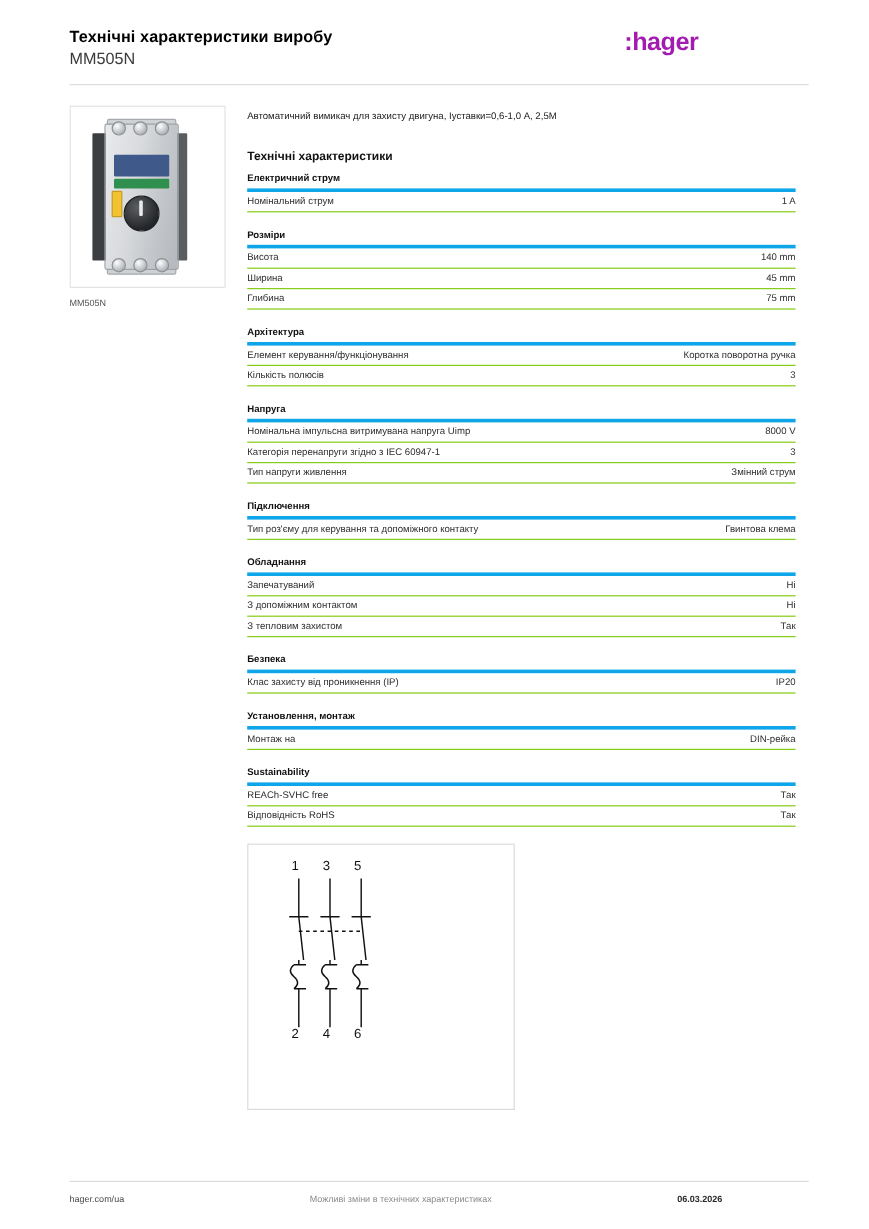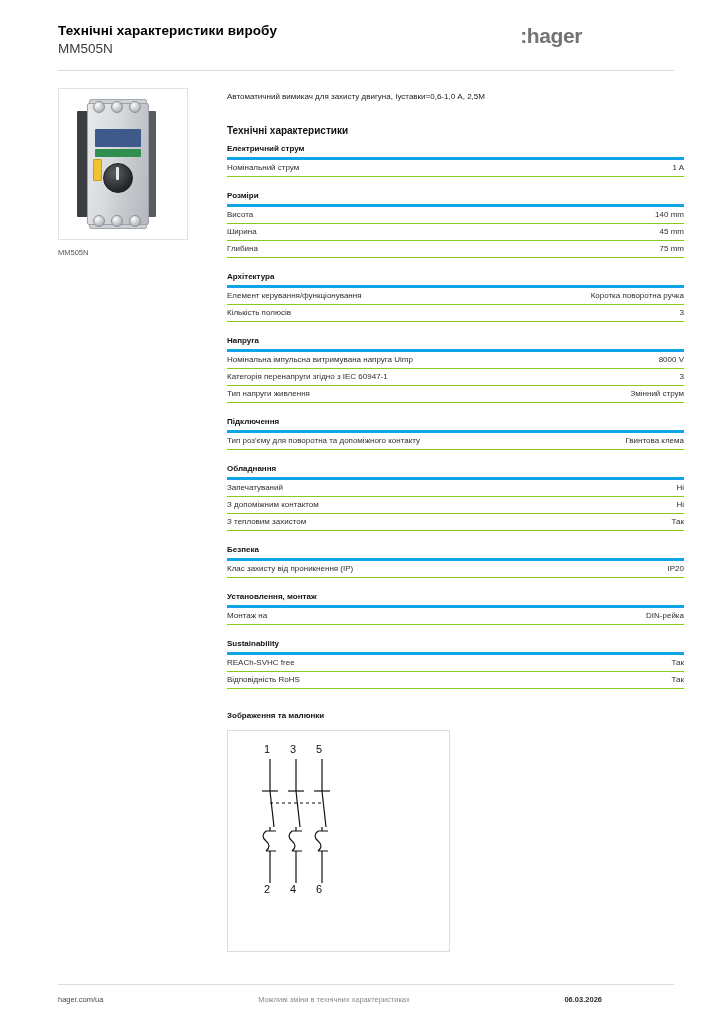--- a/index.html
+++ b/index.html
@@ -36,21 +36,21 @@
   }
   .doc-subtitle {
     font-size: 13.5px;
     font-weight: normal;
     color: #3a3a3a;
     margin-top: 1px;
   }
   .brand {
     font-size: 21px;
     font-weight: bold;
-    color: #737373;
+    color: #a21caf;
     letter-spacing: -0.4px;
     margin-top: 2px;
   }
   .header-rule {
     position: absolute;
     left: 58px; top: 70px;
     width: 616px;
     height: 1px;
     background: #dcdcdc;
   }
@@ -127,21 +127,21 @@
     background: #e9e9e9; border-radius: 1px;
   }
   .bk-yellow {
     left: 34px; top: 70px; width: 9px; height: 22px;
     background: #f2c230; border: 1px solid #c79e22; border-radius: 1px;
   }
 
   
   .content {
     position: absolute;
-    left: 227px; top: 92px;
+    left: 206px; top: 92px;
     width: 457px;
     font-size: 8px;
   }
   .intro {
     font-size: 8px;
     color: #1a1a1a;
     margin-bottom: 22px;
     line-height: 1.35;
   }
   .section-heading {
@@ -295,21 +295,21 @@
       </div>
       <div class="row">
         <span class="k">Тип напруги живлення</span>
         <span class="v">Змінний струм</span>
       </div>
     </div>
 
     <div class="group">
       <div class="group-title">Підключення</div>
       <div class="row">
-        <span class="k">Тип роз'єму для поворотна та допоміжного контакту</span>
+        <span class="k">Тип роз'єму для керування та допоміжного контакту</span>
         <span class="v">Гвинтова клема</span>
       </div>
     </div>
 
     <div class="group">
       <div class="group-title">Обладнання</div>
       <div class="row">
         <span class="k">Запечатуваний</span>
         <span class="v">Ні</span>
       </div>
@@ -344,21 +344,20 @@
       <div class="row">
         <span class="k">REACh-SVHC free</span>
         <span class="v">Так</span>
       </div>
       <div class="row">
         <span class="k">Відповідність RoHS</span>
         <span class="v">Так</span>
       </div>
     </div>
 
-    <div class="figures-title">Зображення та малюнки</div>
     <div class="figure-box">
       <svg width="221" height="220" viewBox="0 0 221 220">
         <g stroke="#111" stroke-width="1.2" fill="none">
 
           <line x1="42" y1="28" x2="42" y2="60"></line>
           <line x1="68" y1="28" x2="68" y2="60"></line>
           <line x1="94" y1="28" x2="94" y2="60"></line>
 
           <line x1="34" y1="60" x2="50" y2="60"></line>
           <line x1="60" y1="60" x2="76" y2="60"></line>

